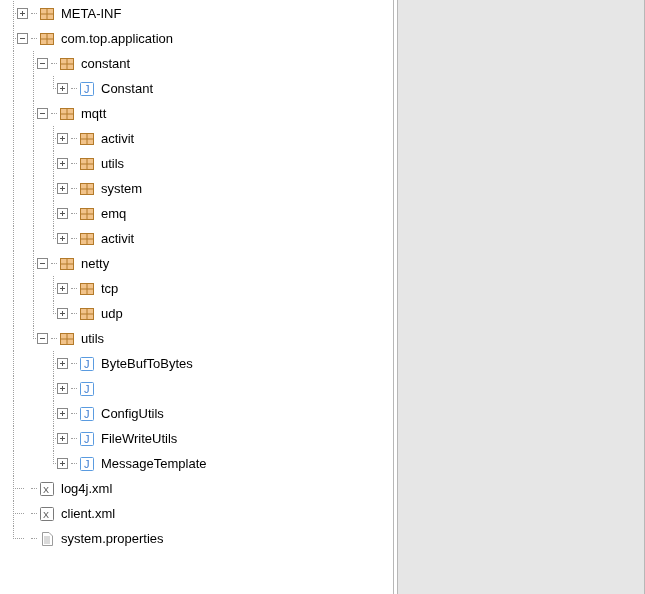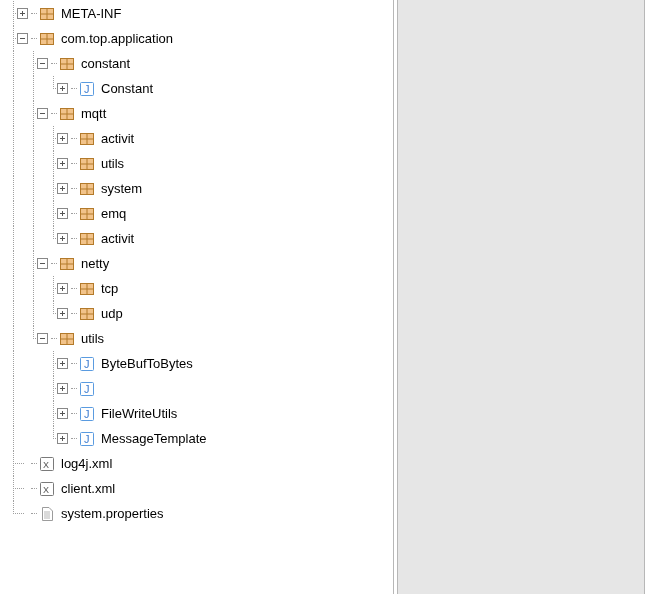--- a/index.html
+++ b/index.html
@@ -388,20 +388,31 @@
               </div>
                 </li>
               <li class="node">
                   <div class="row">
                 <span class="indent"><span class="guide v"></span><span class="guide"></span><span class="guide tee"></span></span>
                 <span class="toggle collapsed"></span>
                     <span class="hline"></span>
                 <span class="icon"><svg width="16" height="16">
                         <use href="#ic-java"></use>
                       </svg></span>
+                <span class="label">ConfigUtils</span>
+              </div>
+                </li>
+              <li class="node">
+                  <div class="row">
+                <span class="indent"><span class="guide v"></span><span class="guide"></span><span class="guide tee"></span></span>
+                <span class="toggle collapsed"></span>
+                    <span class="hline"></span>
+                <span class="icon"><svg width="16" height="16">
+                        <use href="#ic-java"></use>
+                      </svg></span>
                 <span class="label">FileWriteUtils</span>
               </div>
                 </li>
               <li class="node">
                   <div class="row">
                 <span class="indent"><span class="guide v"></span><span class="guide"></span><span class="guide branch"></span></span>
                 <span class="toggle collapsed"></span>
                     <span class="hline"></span>
                 <span class="icon"><svg width="16" height="16">
                         <use href="#ic-java"></use>

